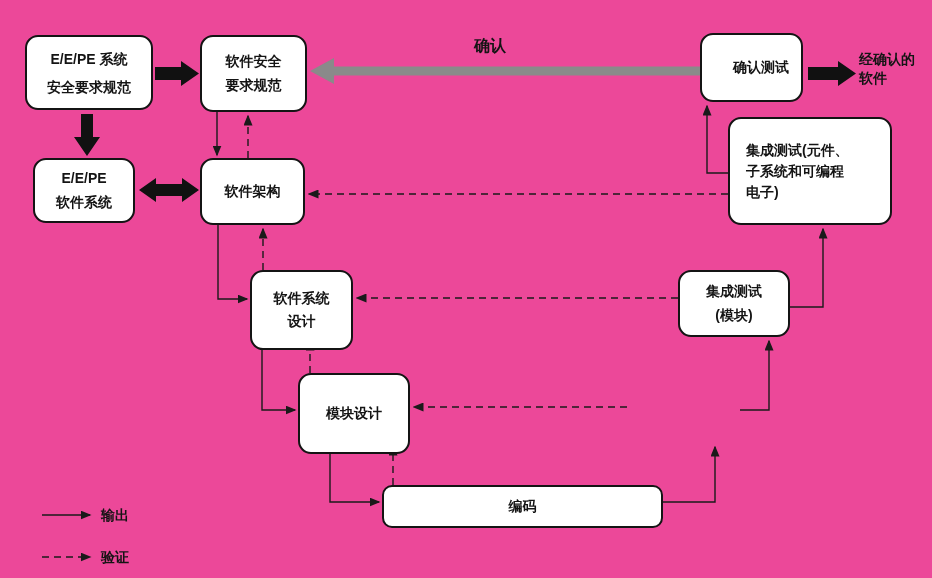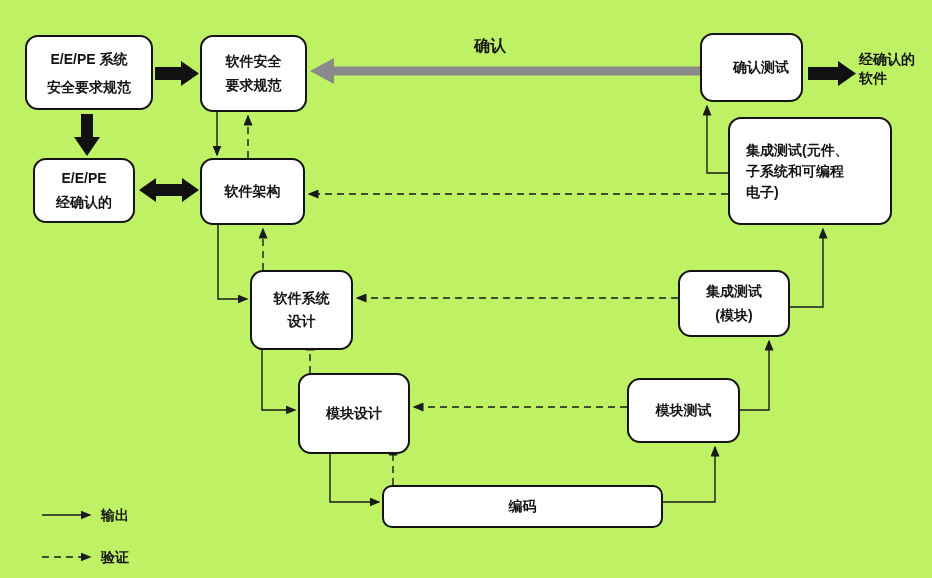--- a/index.html
+++ b/index.html
@@ -1,19 +1,19 @@
 <!DOCTYPE html>
 <html><head>
 <meta charset="utf-8">
 <style>
   html,body{margin:0;padding:0;background:#ffffff;}
   #canvas{
     position:relative;
     width:932px;height:578px;
-    background:#bef264;
+    background:#ec4899;
     font-family:"Liberation Sans","DejaVu Sans",sans-serif;
     overflow:hidden;
   }
   #wires{position:absolute;left:0;top:0;width:932px;height:578px;}
   .box{
     position:absolute;
     background:#ffffff;
     border:2px solid #141414;
     border-radius:13px;
     display:flex;
@@ -93,39 +93,38 @@
     <path d="M42,557 L90,557" stroke="#1a1a1a" stroke-width="1.4" fill="none" stroke-dasharray="7 5" marker-end="url(#arr)"></path>
   </svg>
 
   <div class="box loose" style="left:25px;top:35px;width:128px;height:75px;">E/E/PE 系统
 安全要求规范</div>
 
   <div class="box" style="left:200px;top:35px;width:107px;height:77px;">软件安全
 要求规范</div>
 
   <div class="box" style="left:33px;top:158px;width:102px;height:65px;">E/E/PE
-经确认的</div>
+软件系统</div>
 
   <div class="box" style="left:200px;top:158px;width:105px;height:67px;">软件架构</div>
 
   <div class="box" style="left:700px;top:33px;width:103px;height:69px;padding-left:19px;">确认测试</div>
 
   <div class="box left-text" style="left:728px;top:117px;width:164px;height:108px;padding-left:16px;">集成测试(元件、
 子系统和可编程
 电子)</div>
 
   <div class="box" style="left:250px;top:270px;width:103px;height:80px;">软件系统
 设计</div>
 
   <div class="box" style="left:678px;top:270px;width:112px;height:67px;">集成测试
 (模块)</div>
 
   <div class="box" style="left:298px;top:373px;width:112px;height:81px;">模块设计</div>
 
-  <div class="box" style="left:627px;top:378px;width:113px;height:65px;">模块测试</div>
 
   <div class="box" style="left:382px;top:485px;width:281px;height:43px;border-radius:10px;">编码</div>
 
   <div class="floating-label" style="left:455px;top:35px;width:70px;text-align:center;font-size:16px;">确认</div>
 
   <div class="floating-label" style="left:859px;top:50px;width:72px;font-size:14px;">经确认的
 软件</div>
 
   <div class="legend-label" style="left:101px;top:507px;font-family:Liberation Mono, monospace;">输出</div>
 

